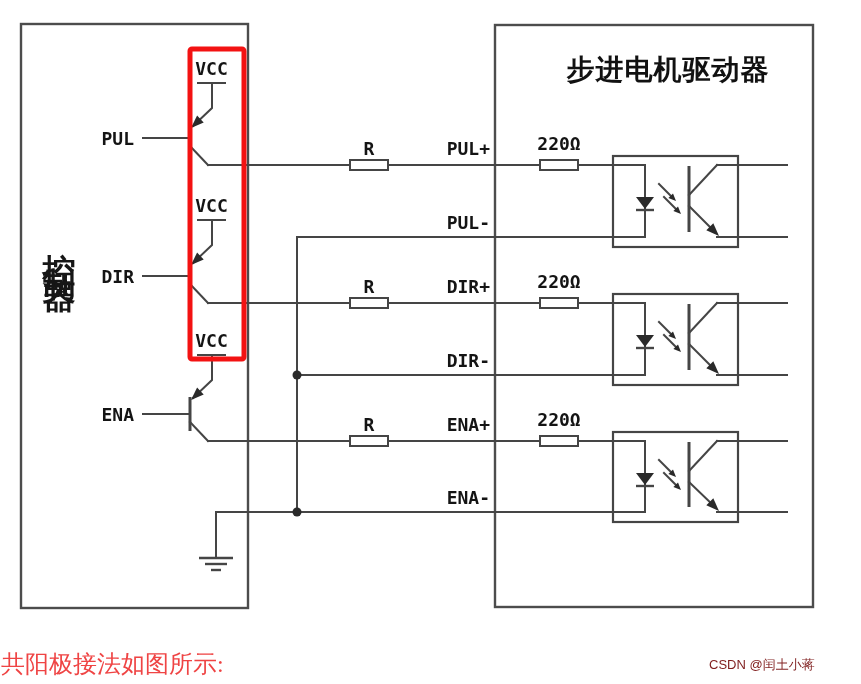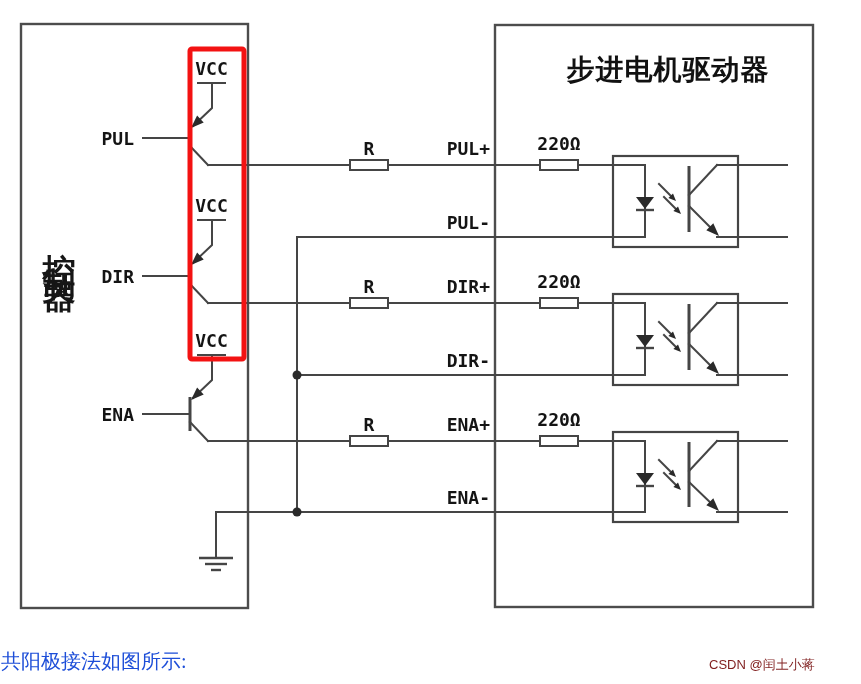--- a/index.html
+++ b/index.html
@@ -18,21 +18,21 @@
   .redbox{stroke:#f31212;stroke-width:5;fill:none;}
   
   .sig{font-family:"DejaVu Sans Mono","Liberation Mono",monospace;font-weight:bold;
        font-size:18px;fill:#141414;}
   .title{font-family:"Liberation Sans","DejaVu Sans",sans-serif;font-weight:bold;
          font-size:28px;fill:#111111;letter-spacing:1px;}
   .controller-label{position:absolute;left:42px;top:227px;writing-mode:vertical-rl;
          text-orientation:upright;font-family:"Liberation Serif",serif;font-weight:bold;
          font-size:33px;letter-spacing:14px;color:#161616;line-height:1;}
   .caption{position:absolute;left:1px;top:648px;font-family:Liberation Serif, serif;
-         font-size:20px;color:#1d4ed8;}
+         font-size:24px;color:#ef4444;}
   .watermark{position:absolute;left:709px;top:656px;font-family:"Liberation Sans",sans-serif;
          font-size:13px;color:#7f1d1d;}
 </style>
 </head>
 <body>
 
 <div class="stage">
 <svg width="861" height="684" viewBox="0 0 861 684">
 
   <rect class="boxline" x="21" y="24" width="227" height="584"></rect>

